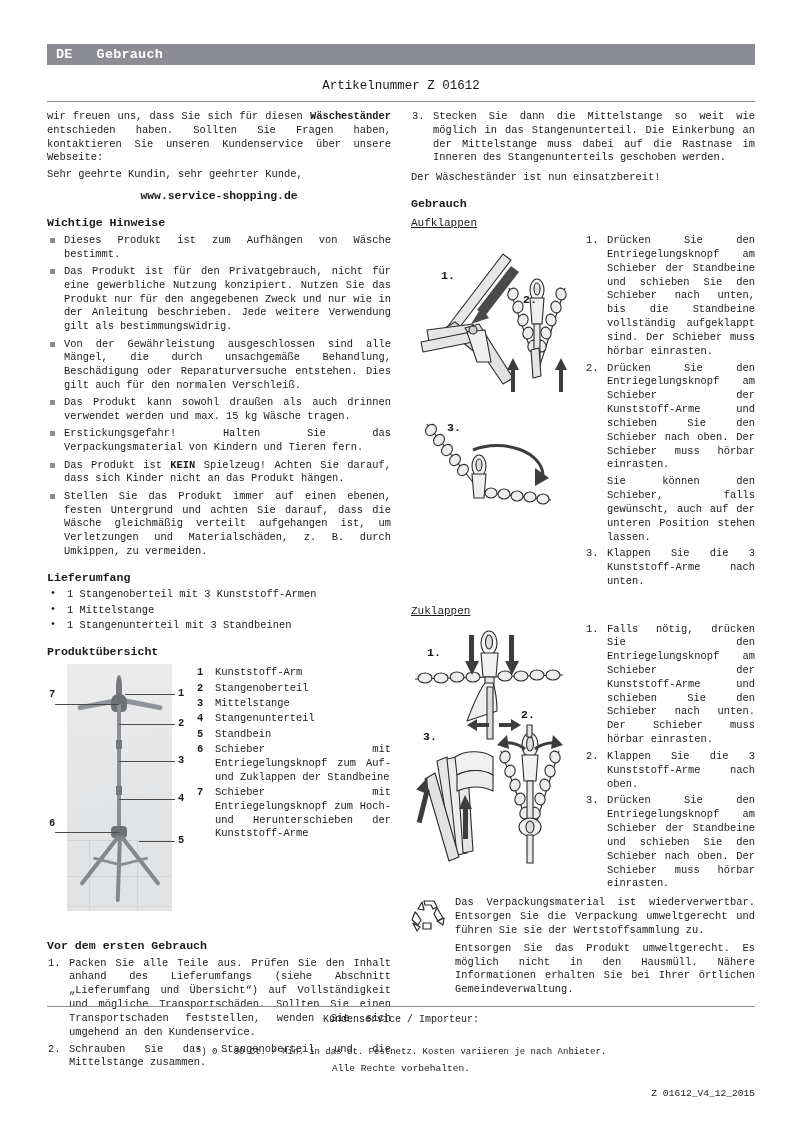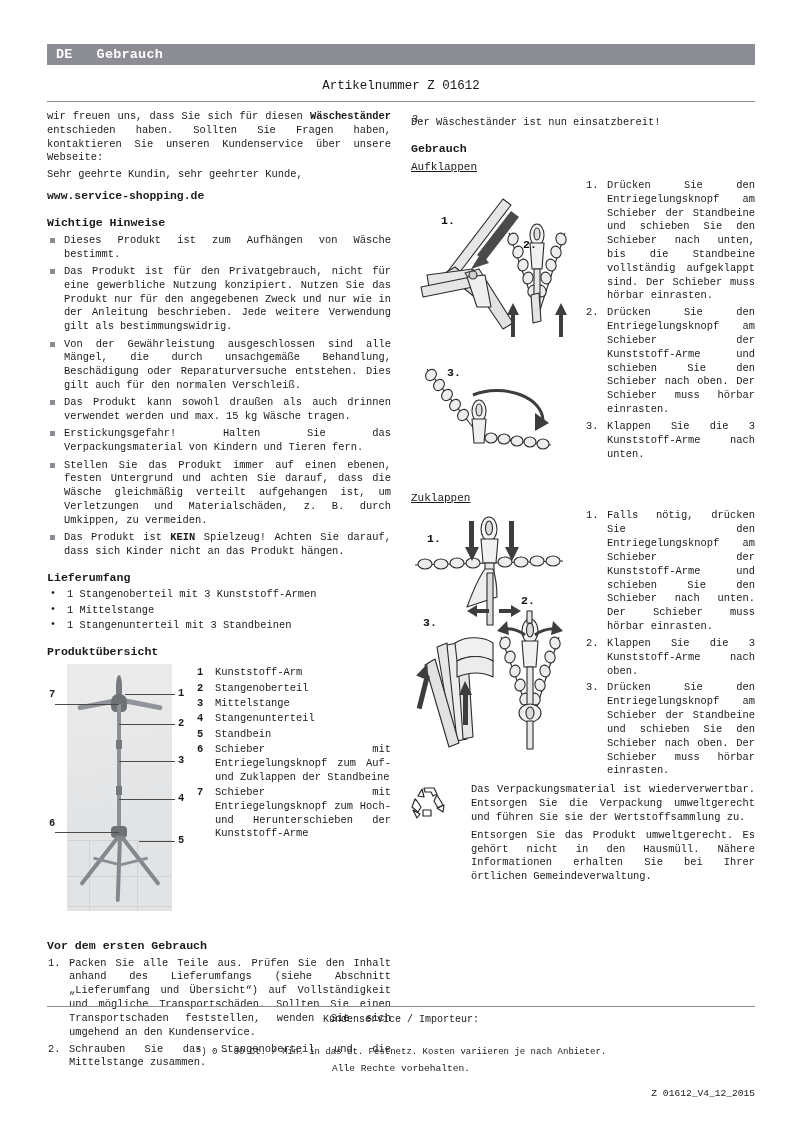--- a/index.html
+++ b/index.html
@@ -92,21 +92,21 @@
   .sub-head {
     font-size: 11px;
     text-decoration: underline;
     margin-top: 4px;
     margin-bottom: 4px;
   }
 
   .greeting { margin-bottom: 4px; }
 
   .url-line {
-    text-align: left;
+    text-align: center;
     font-weight: bold;
     font-size: 11.4px;
     margin-top: 7px;
     margin-bottom: 0;
   }
 
   
   .sq-list { list-style: none; }
   .sq-list li {
     position: relative;
@@ -291,21 +291,20 @@
     position: absolute;
     font-size: 11.5px;
     font-weight: bold;
     color: #111;
   }
 
   
   .entsorgung-body {
     display: flex;
     margin-top: 2px;
-    gap: 16px;
   }
   .recycle-icon {
     flex: 0 0 44px;
     padding-top: 2px;
   }
   .entsorgung-text { flex: 1; }
   .entsorgung-text p { text-align: justify; margin-bottom: 4px; }
 
   
   .footer-rule {
@@ -355,22 +354,22 @@
 
     <p class="url-line">www.service-shopping.de</p>
 
     <div class="sec-head">Wichtige Hinweise</div>
     <ul class="sq-list">
       <li>Dieses Produkt ist zum Aufhängen von Wäsche bestimmt.</li>
       <li>Das Produkt ist für den Privatgebrauch, nicht für eine gewerbliche Nutzung konzipiert. Nutzen Sie das Produkt nur für den angegebenen Zweck und nur wie in der Anleitung beschrieben. Jede weitere Verwendung gilt als bestimmungswidrig.</li>
       <li>Von der Gewährleistung ausgeschlossen sind alle Mängel, die durch unsachgemäße Behandlung, Beschädigung oder Reparaturversuche entstehen. Dies gilt auch für den normalen Verschleiß.</li>
       <li>Das Produkt kann sowohl draußen als auch drinnen verwendet werden und max. 15 kg Wäsche tragen.</li>
       <li>Erstickungsgefahr! Halten Sie das Verpackungsmaterial von Kindern und Tieren fern.</li>
+      <li><span>Das Produkt ist </span><b>KEIN</b><span> Spielzeug! Achten Sie darauf, dass sich Kinder nicht an das Produkt hängen.</span></li>
       <li>Stellen Sie das Produkt immer auf einen ebenen, festen Untergrund und achten Sie darauf, dass die Wäsche gleichmäßig verteilt aufgehangen ist, um Verletzungen und Materialschäden, z. B. durch Umkippen, zu vermeiden.</li>
-      <li><span>Das Produkt ist </span><b>KEIN</b><span> Spielzeug! Achten Sie darauf, dass sich Kinder nicht an das Produkt hängen.</span></li>
     </ul>
 
     <div class="sec-head">Lieferumfang</div>
     <ul class="dot-list">
       <li>1 Stangenoberteil mit 3 Kunststoff-Armen</li>
       <li>1 Mittelstange</li>
       <li>1 Stangenunterteil mit 3 Standbeinen</li>
     </ul>
 
     <div class="sec-head">Produktübersicht</div>
@@ -463,20 +462,21 @@
         <span>Schrauben Sie das Stangenoberteil und die Mittelstange zusammen.</span>
       </li>
     </ol>
   </div>
 
   <div class="col col-right">
 
     <ol class="num-list">
       <li>
         <span class="num">3.</span>
+        <span>Stecken Sie dann die Mittelstange so weit wie möglich in das Stangenunterteil. Die Einkerbung an der Mittelstange muss dabei auf die Rastnase im Inneren des Stangenunterteils geschoben werden.</span>
       </li>
     </ol>
 
     <p class="para" style="margin-top:6px;">Der Wäscheständer ist nun einsatzbereit!</p>
 
     <div class="sec-head">Gebrauch</div>
     <div class="sub-head">Aufklappen</div>
 
     <div class="diagram-row">
       <div class="diagram-box" style="height:300px;">
@@ -559,20 +559,21 @@
 
       <div class="steps-box">
         <ol class="num-list">
           <li>
             <span class="num">1.</span>
             <span>Drücken Sie den Entriegelungsknopf am Schieber der Standbeine und schieben Sie den Schieber nach unten, bis die Standbeine vollständig aufgeklappt sind. Der Schieber muss hörbar einrasten.</span>
           </li>
           <li>
             <span class="num">2.</span>
             <span>Drücken Sie den Entriegelungsknopf am Schieber der Kunststoff-Arme und schieben Sie den Schieber nach oben. Der Schieber muss hörbar einrasten.</span>
+            <span class="sub-para">Sie können den Schieber, falls gewünscht, auch auf der unteren Position stehen lassen.</span>
           </li>
           <li>
             <span class="num">3.</span>
             <span>Klappen Sie die 3 Kunststoff-Arme nach unten.</span>
           </li>
         </ol>
       </div>
     </div>
 
     <div class="sub-head" style="margin-top:12px;">Zuklappen</div>
@@ -694,21 +695,21 @@
             <path d="M26,10 L32,20 L27,23 L23,16 L26,10 Z"></path>
             <path d="M33,20 L32,27 L26,23 Z"></path>
             <path d="M4,14 L1,22 L7,27 L10,22 L6,16 Z"></path>
             <path d="M2,25 L9,29 L6,33 Z"></path>
             <path d="M12,25 L20,25 L20,31 L12,31 Z"></path>
           </g>
         </svg>
       </div>
       <div class="entsorgung-text">
         <p>Das Verpackungsmaterial ist wiederverwertbar. Entsorgen Sie die Verpackung umweltgerecht und führen Sie sie der Wertstoffsammlung zu.</p>
-        <p>Entsorgen Sie das Produkt umweltgerecht. Es gehört nicht in den Hausmüll. Nähere Informationen erhalten Sie bei Ihrer örtlichen Gemeindeverwaltung.</p>
+        <p>Entsorgen Sie das Produkt umweltgerecht. Es möglich nicht in den Hausmüll. Nähere Informationen erhalten Sie bei Ihrer örtlichen Gemeindeverwaltung.</p>
       </div>
     </div>
   </div>
 
   <div class="footer-rule"></div>
   <div class="footer">
     <div class="f1">Kundenservice / Importeur:</div>
     <div class="f3">*) 0 – 30 Ct. / Min. in das dt. Festnetz. Kosten variieren je nach Anbieter.</div>
     <div class="f4">Alle Rechte vorbehalten.</div>
     <div class="fcode">Z 01612_V4_12_2015</div>

